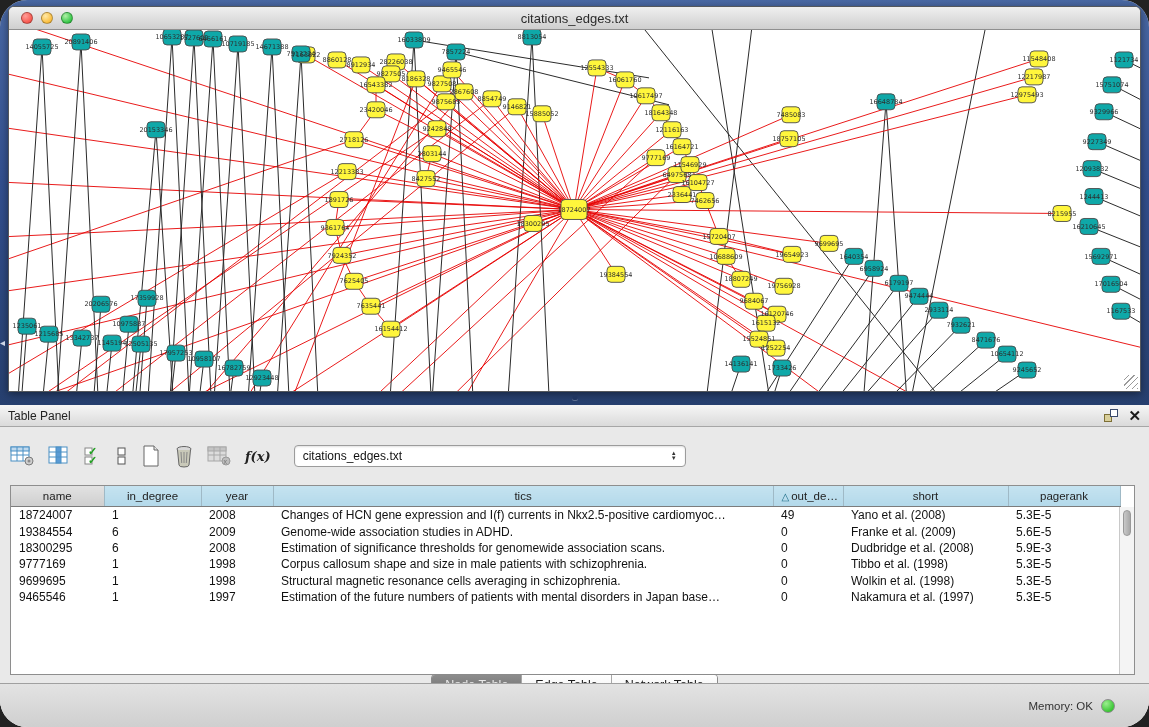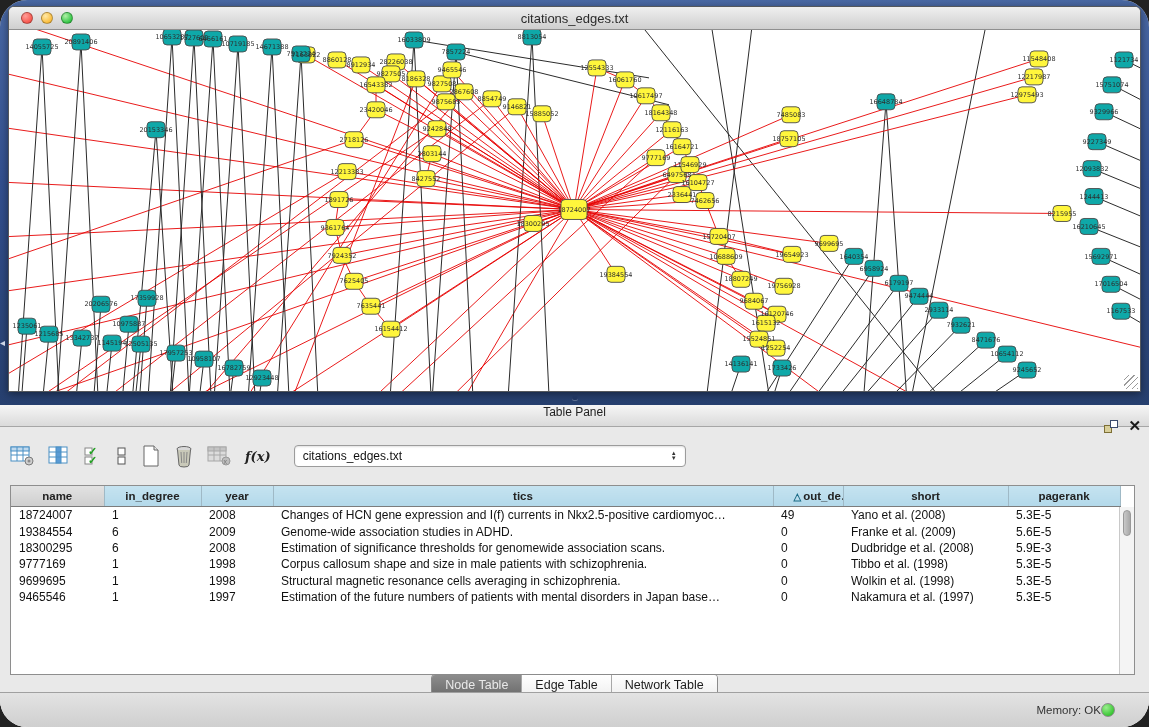--- a/index.html
+++ b/index.html
@@ -23,58 +23,58 @@
   .canvas svg{position:absolute;left:0;top:0;width:100%;height:100%;}
   .resize-grip{position:absolute;right:2px;bottom:2px;width:14px;height:14px;
      background:repeating-linear-gradient(135deg,transparent 0 3px,#9a9a9a 3px 4px);}
   .collapse-arrow{position:absolute;left:0px;top:338px;color:#cdd5e6;font-size:10px;line-height:10px;cursor:pointer;}
   .splitter-dot{position:absolute;left:50%;top:396px;width:6px;height:4px;margin-left:-3px;border-radius:2px;
      background:#1f3560;box-shadow:0 1px 0 rgba(255,255,255,.25);}
   
   .table-panel{position:absolute;left:0;top:405px;width:1149px;height:322px;background:#e9e9e9;}
   .panel-header{position:absolute;left:0;top:0;right:0;height:22px;
       background:linear-gradient(180deg,#f6f6f6,#dadada);border-bottom:1px solid #a6a6a6;
-      display:flex;align-items:center;padding:0 8px;box-sizing:border-box;flex-direction:column;}
+      display:flex;align-items:center;padding:0 8px;box-sizing:border-box;}
   .panel-header .ph-title{font-size:12px;color:#222;}
   .ph-actions{margin-left:auto;display:flex;align-items:center;gap:10px;}
   .float-icon{position:relative;width:14px;height:13px;cursor:pointer;}
   .float-icon .sq1{position:absolute;left:0;bottom:0;width:8px;height:8px;border:1px solid #7d6f35;background:#d9cf9a;box-sizing:border-box;}
   .float-icon .sq2{position:absolute;right:0;top:0;width:8px;height:8px;border:1px solid #3a4a6b;background:#fff;box-sizing:border-box;}
   .close-icon{font-size:15px;font-weight:bold;color:#1a1a1a;line-height:14px;cursor:pointer;}
   .toolbar{position:absolute;left:10px;top:30px;right:10px;height:42px;display:flex;align-items:center;gap:13px;}
   .tb-icon{height:26px;display:flex;align-items:center;cursor:pointer;}
   .fx{font-family:"DejaVu Serif",serif;font-style:italic;font-weight:bold;font-size:13px;color:#222;}
   .combo{margin-left:10px;width:392px;height:22px;background:#fff;border:1px solid #9c9c9c;border-radius:4px;
      box-shadow:inset 0 1px 2px rgba(0,0,0,.12);display:flex;align-items:center;padding:0 8px;box-sizing:border-box;cursor:pointer;}
   .combo .val{font-size:12px;color:#111;flex:1;}
   .combo .arrows{display:flex;flex-direction:column;line-height:5px;font-size:6px;color:#333;}
   
   .tablewrap{position:absolute;left:10px;top:80px;right:14px;height:188px;border:1px solid #8e8e8e;
      background:#fff;overflow:hidden;}
   table.grid{border-collapse:collapse;table-layout:fixed;width:calc(100% - 15px);}
   table.grid th{height:20px;background:linear-gradient(180deg,#c5e3f0,#b3d9ea);border-right:1px solid #9fb9c6;
-     border-bottom:1px solid #7c7c7c;font-weight:bold;font-size:11.5px;color:#222;padding:0 20px;
+     border-bottom:1px solid #7c7c7c;font-weight:normal;font-size:11.5px;color:#222;padding:0 8px;
      white-space:nowrap;overflow:hidden;cursor:pointer;}
   table.grid th.namecol{background:linear-gradient(180deg,#e2e2e2,#cfcfcf);}
   table.grid td{height:16.4px;font-size:12px;color:#111;padding:0 4px 0 8px;white-space:nowrap;overflow:hidden;cursor:default;}
   .sort-tri{color:#1b6b86;font-size:10px;margin-right:2px;}
   .vscroll{position:absolute;right:0;top:21px;bottom:0;width:15px;background:#f4f4f4;border-left:1px solid #c9c9c9;box-sizing:border-box;}
   .vthumb{position:absolute;left:3px;top:3px;width:8px;height:26px;border-radius:4px;
      background:linear-gradient(90deg,#c9c9c9,#a8a8a8);border:1px solid #999;box-sizing:border-box;cursor:pointer;}
   
   .tabs{position:absolute;left:0;right:0;top:269px;display:flex;justify-content:center;}
   .seg{display:inline-flex;border:1px solid #8b8b8b;border-radius:4px;overflow:hidden;height:20px;
      box-shadow:0 1px 1px rgba(255,255,255,.7);}
   .seg .tab{display:flex;align-items:center;padding:0 13px;font-size:12.5px;color:#1c1c1c;
      background:linear-gradient(180deg,#ffffff,#f0f0f0);border-left:1px solid #a8a8a8;cursor:pointer;}
   .seg .tab:first-child{border-left:none;}
   .seg .tab.active{background:linear-gradient(180deg,#8d8d8d,#6d6d6d);color:#e9e9e9;}
   
-  .statusbar{position:absolute;left:0;right:0;bottom:0;height:35px;background:linear-gradient(180deg,#e3e3e3,#cfcfcf);
-     border-top:1px solid #a0a0a0;display:flex;align-items:center;justify-content:flex-end;padding-right:34px;box-sizing:border-box;gap:0;}
+  .statusbar{position:absolute;left:0;right:0;bottom:0;height:44px;background:linear-gradient(180deg,#e3e3e3,#cfcfcf);
+     border-top:1px solid #a0a0a0;display:flex;align-items:center;justify-content:flex-end;padding-right:34px;box-sizing:border-box;gap:8px;}
   .statusbar .mem{font-size:11.5px;color:#333;}
   .memdot{width:14px;height:14px;border-radius:50%;border:1px solid #8a8a8a;box-sizing:border-box;
      background:radial-gradient(circle at 35% 30%,#9bee8e,#35c430 75%);}
 </style>
 </head>
 <body>
 
 <div class="screen">
 
   <div class="desktop">

